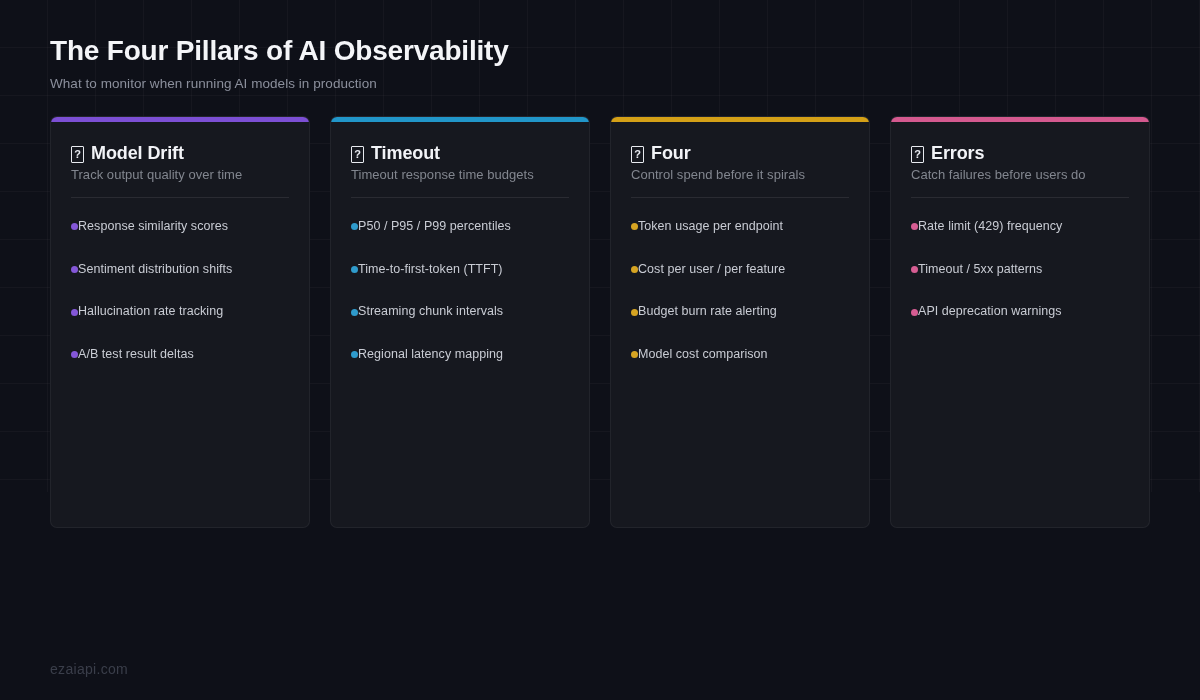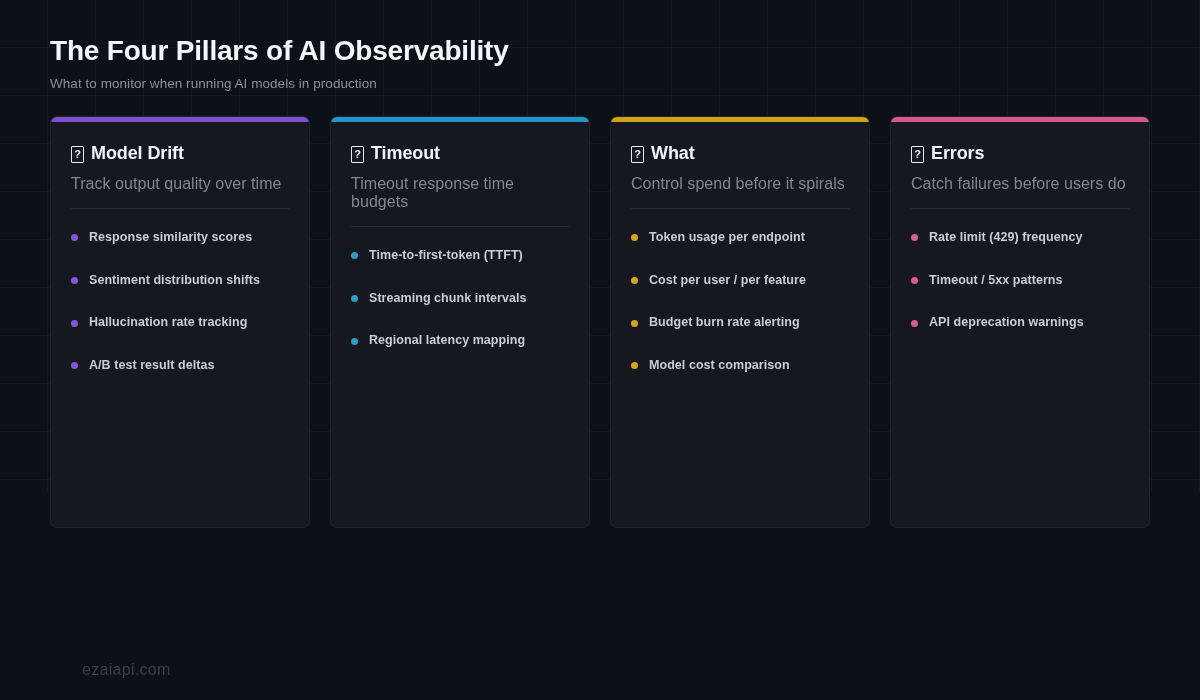--- a/index.html
+++ b/index.html
@@ -99,22 +99,22 @@
   }
 
   .card-title {
     font-size:18px;
     font-weight:bold;
     color:#f2f3f7;
     letter-spacing:-0.1px;
   }
 
   .card-subtitle {
-    margin-top:11px;
-    font-size:16px;
+    margin-top:3px;
+    font-size:13px;
     color:#82868f;
     letter-spacing:0.04px;
   }
 
   .card-divider {
     margin-top:15px;
     height:1px;
     width:100%;
     background:rgba(255,255,255,0.085);
   }
@@ -123,45 +123,43 @@
     list-style:none;
     margin-top:21px;
     display:flex;
     flex-direction:column;
     gap:27px;
   }
 
   .card-item {
     display:flex;
     align-items:center;
-    gap:11px;
+    gap:0;
     line-height:1.25;
-    font-weight:bold;
   }
 
   .item-dot {
     width:7px; height:7px;
     border-radius:50%;
     flex:0 0 auto;
   }
 
   .item-label {
     font-size:12.5px;
     color:#c9ccd4;
     letter-spacing:0.05px;
   }
 
   
   #watermark {
     position:absolute;
     left:50px; top:661px;
-    font-size:16px;
+    font-size:14px;
     color:#3a3e4a;
     letter-spacing:0.3px;
-    margin-left:32px;
   }
 </style>
 </head>
 <body>
 
 <div id="stage">
 
   <div id="header">
     <div id="page-title">The Four Pillars of AI Observability</div>
     <div id="page-subtitle">What to monitor when running AI models in production</div>
@@ -202,39 +200,43 @@
         <div class="card-body">
           <div class="card-title-row">
             <span class="card-icon">?</span>
             <span class="card-title">Timeout</span>
           </div>
           <div class="card-subtitle">Timeout response time budgets</div>
           <div class="card-divider"></div>
           <ul class="card-items">
             <li class="card-item">
               <span class="item-dot" style="background:#2f9bcc"></span>
+              <span class="item-label">P50 / P95 / P99 percentiles</span>
+            </li>
+            <li class="card-item">
+              <span class="item-dot" style="background:#2f9bcc"></span>
               <span class="item-label">Time-to-first-token (TTFT)</span>
             </li>
             <li class="card-item">
               <span class="item-dot" style="background:#2f9bcc"></span>
               <span class="item-label">Streaming chunk intervals</span>
             </li>
             <li class="card-item">
               <span class="item-dot" style="background:#2f9bcc"></span>
               <span class="item-label">Regional latency mapping</span>
             </li>
           </ul>
         </div>
       </div>
       <div class="card">
         <div class="card-accent" style="background:#d4a017"></div>
         <div class="card-body">
           <div class="card-title-row">
             <span class="card-icon">?</span>
-            <span class="card-title">What</span>
+            <span class="card-title">Four</span>
           </div>
           <div class="card-subtitle">Control spend before it spirals</div>
           <div class="card-divider"></div>
           <ul class="card-items">
             <li class="card-item">
               <span class="item-dot" style="background:#d6a422"></span>
               <span class="item-label">Token usage per endpoint</span>
             </li>
             <li class="card-item">
               <span class="item-dot" style="background:#d6a422"></span>

